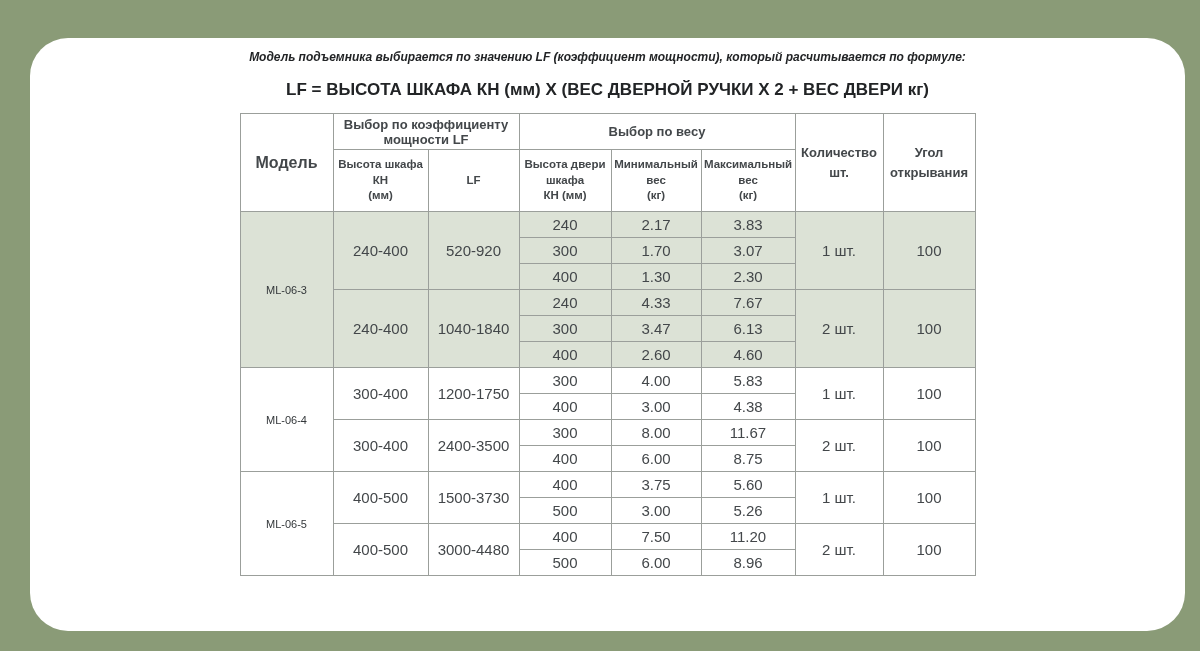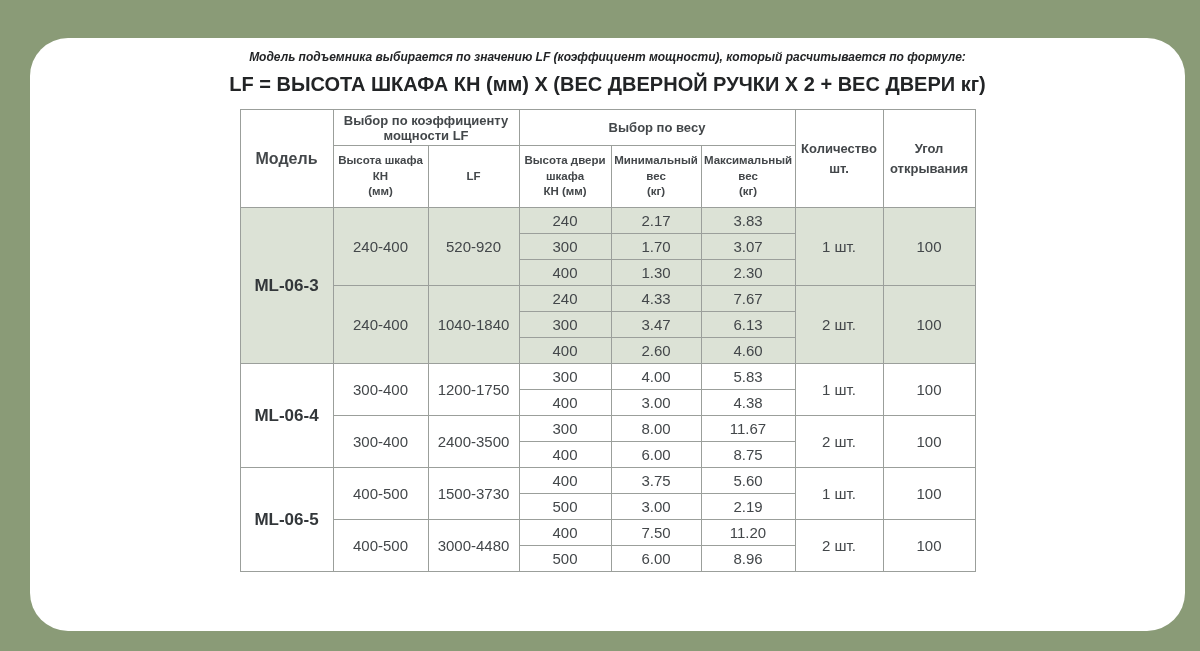--- a/index.html
+++ b/index.html
@@ -33,22 +33,22 @@
     color:#1c1d1f;
   }
   .subtitle{
     margin-top:6px;
     font-size:12px;
     font-weight:700;
     font-style:italic;
     color:var(--ink);
   }
   .formula{
-    margin-top:9px;
-    font-size:20px;
+    margin-top:16px;
+    font-size:17px;
     font-weight:700;
     color:var(--ink);
   }
   table.sel{
     margin:13px auto 0;
     border-collapse:collapse;
     table-layout:fixed;
     width:735px;
   }
   table.sel td, table.sel th{
@@ -60,21 +60,21 @@
     padding:1px 2px;
   }
   thead tr.gh-row{height:36px;}
   thead tr.sh-row{height:62px;}
   tbody tr{height:26px;}
   th.model-h{font-size:16px;font-weight:700;color:#3b3e41;}
   th.gh{font-size:13px;font-weight:700;color:#3b3e41;}
   th.sh{font-size:11.5px;font-weight:700;color:#3b3e41;line-height:1.35;}
   th.tall{font-size:13px;font-weight:700;color:#3b3e41;line-height:1.5;}
   tbody td{font-size:15px;font-weight:400;}
-  tbody td.model{font-weight:700;font-size:17px;color:#33373a;}
+  tbody td.model{font-weight:400;font-size:11px;color:#33373a;}
   tbody td.hl{background:var(--hl);}
 </style>
 </head>
 <body>
 
 <div class="card">
   <div class="subtitle">Модель подъемника выбирается по значению LF (коэффициент мощности), который расчитывается по формуле:</div>
   <div class="formula">LF = ВЫСОТА ШКАФА КН (мм) Х (ВЕС ДВЕРНОЙ РУЧКИ Х 2 + ВЕС ДВЕРИ кг)</div>
 
   <table class="sel">
@@ -190,21 +190,21 @@
           <td rowspan="2">1500-3730</td>
           <td>400</td>
           <td>3.75</td>
           <td>5.60</td>
           <td rowspan="2">1 шт.</td>
           <td rowspan="2">100</td>
         </tr>
         <tr>
           <td>500</td>
           <td>3.00</td>
-          <td>2.19</td>
+          <td>5.26</td>
         </tr>
         <tr>
           <td rowspan="2">400-500</td>
           <td rowspan="2">3000-4480</td>
           <td>400</td>
           <td>7.50</td>
           <td>11.20</td>
           <td rowspan="2">2 шт.</td>
           <td rowspan="2">100</td>
         </tr>

